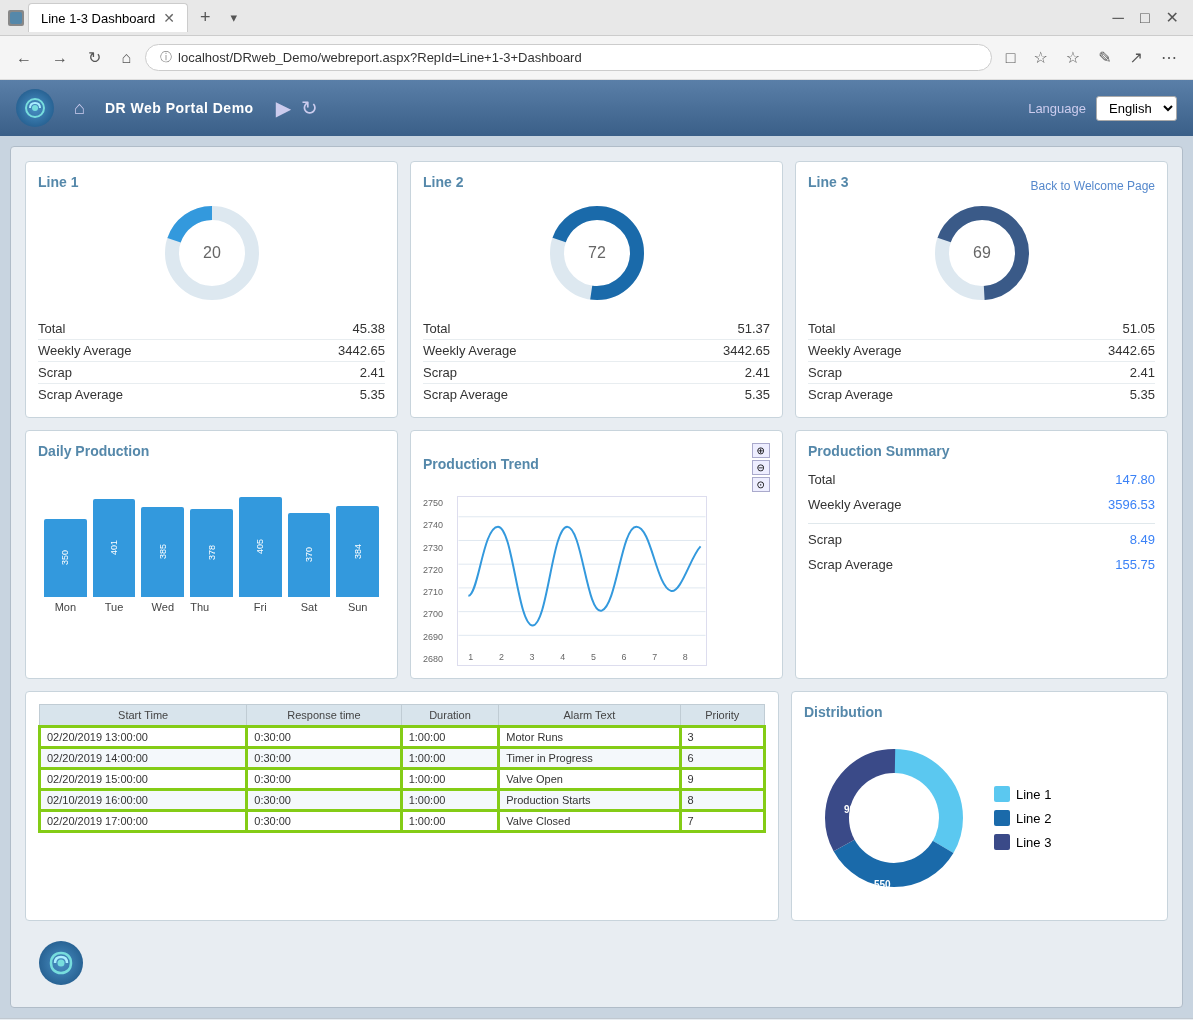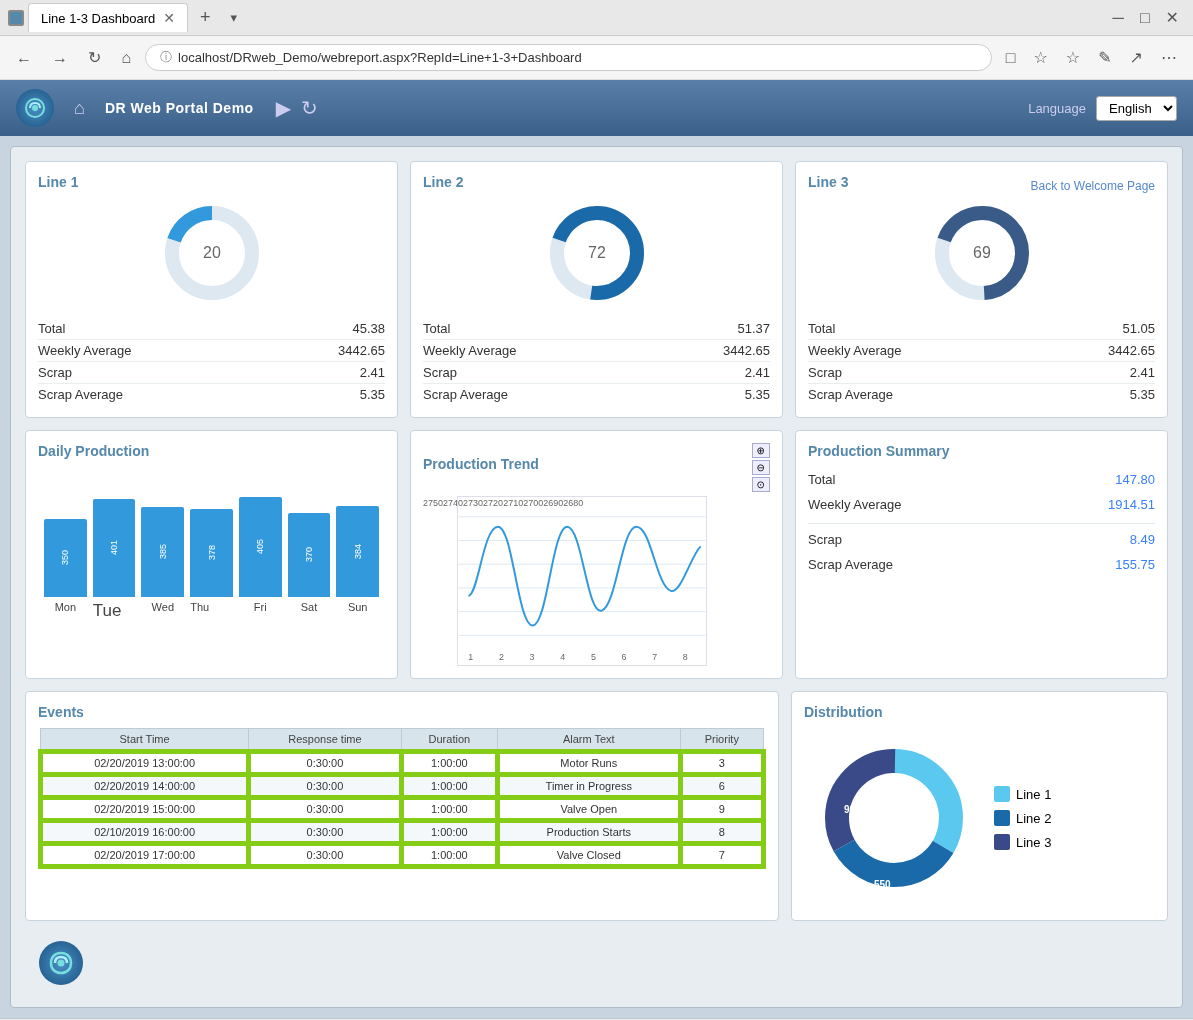--- a/index.html
+++ b/index.html
@@ -48,21 +48,21 @@
     
     .stats-table { width: 100%; font-size: 13px; }
     .stats-row { display: flex; justify-content: space-between; padding: 3px 0; border-bottom: 1px solid #e8edf0; }
     .stats-row:last-child { border-bottom: none; }
     .stats-label { color: #333; }
     .stats-value { color: #333; font-weight: normal; }
 
     
     .events-table { width: 100%; border-collapse: collapse; font-size: 11px; }
     .events-table th { background: #d8e4ec; color: #444; padding: 4px 6px; text-align: center; border: 1px solid #c0ccd4; font-weight: normal; }
-    .events-table td { padding: 3px 6px; border: 5px solid #84cc16; text-align: center; color: #333; }
+    .events-table td { padding: 3px 6px; border: 3px solid #84cc16; text-align: left; color: #333; }
     .events-table tr:nth-child(even) { background: #f4f8fb; }
 
     
     .summary-stats { font-size: 13px; }
     .summary-row { display: flex; justify-content: space-between; padding: 5px 0; }
     .summary-row.with-border { border-top: 1px solid #e0e8ec; margin-top: 6px; padding-top: 8px; }
     .summary-label { color: #333; }
     .summary-value { color: #3b82f6; }
 
     
@@ -281,42 +281,42 @@
               </div>
             </div>
             <div style="display:flex;flex-direction:column;align-items:center;flex:1;">
               <div style="background:#3399dd;width:100%;height:91px;border-radius:2px 2px 0 0;display:flex;align-items:center;justify-content:center;">
                 <span style="color:#fff;font-size:9px;writing-mode:vertical-rl;transform:rotate(180deg);">384</span>
               </div>
             </div>
           </div>
           <div style="display:flex;gap:6px;padding:4px 2px 0;">
             <span style="flex:1;text-align:center;font-size:11px;color:#444;">Mon</span>
-            <span style="flex:1;font-size:17px;color:#444;">Tue</span>
+            <span style="flex:1;text-align:center;font-size:11px;color:#444;">Tue</span>
             <span style="flex:1;text-align:center;font-size:11px;color:#444;">Wed</span>
             <span style="flex:1;text-align:left;font-size:11px;color:#444;">Thu</span>
             <span style="flex:1;text-align:center;font-size:11px;color:#444;">Fri</span>
             <span style="flex:1;text-align:center;font-size:11px;color:#444;">Sat</span>
             <span style="flex:1;text-align:center;font-size:11px;color:#444;">Sun</span>
           </div>
         </div>
       </div>
 
       <div class="card">
         <div style="display:flex;justify-content:space-between;align-items:center;margin-bottom:4px;">
           <div class="card-title">Production Trend</div>
           <div style="display:flex;flex-direction:column;gap:2px;">
             <button style="font-size:10px;background:#eef;border:1px solid #aac;padding:1px 4px;cursor:pointer;">⊕</button>
             <button style="font-size:10px;background:#eef;border:1px solid #aac;padding:1px 4px;cursor:pointer;">⊖</button>
             <button style="font-size:10px;background:#eef;border:1px solid #aac;padding:1px 4px;cursor:pointer;">⊙</button>
           </div>
         </div>
         <div style="position:relative;">
           <div style="display:flex;">
-            <div style="display:flex;flex-direction:row;justify-content:space-between;font-size:9px;color:#666;width:34px;height:170px;padding:2px 0;">
+            <div style="display:flex;flex-direction:column;justify-content:space-between;font-size:9px;color:#666;width:34px;height:170px;padding:2px 0;">
               <span>2750</span>
               <span>2740</span>
               <span>2730</span>
               <span>2720</span>
               <span>2710</span>
               <span>2700</span>
               <span>2690</span>
               <span>2680 </span>
             </div>
             <svg width="250" height="170" viewBox="0 0 250 170" style="border:1px solid #dde;">
@@ -345,38 +345,37 @@
 
       <div class="card">
         <div class="card-title">Production Summary</div>
         <div class="summary-stats">
           <div class="summary-row">
             <span class="summary-label">Total</span>
             <span class="summary-value">147.80</span>
           </div>
           <div class="summary-row">
             <span class="summary-label">Weekly Average</span>
-            <span class="summary-value">1914.51</span>
+            <span class="summary-value">3596.53</span>
           </div>
           <div class="summary-row with-border">
             <span class="summary-label">Scrap</span>
             <span class="summary-value">8.49</span>
           </div>
           <div class="summary-row">
             <span class="summary-label">Scrap Average</span>
             <span class="summary-value">155.75</span>
           </div>
         </div>
       </div>
     </div>
 
     <div class="bottom-row">
 
       <div class="card">
-        <div class="card-title">Events</div>
         <table class="events-table">
           <thead>
             <tr>
               <th>Start Time</th>
               <th>Response time</th>
               <th>Duration</th>
               <th>Alarm Text</th>
               <th>Priority</th>
             </tr>
           </thead>

